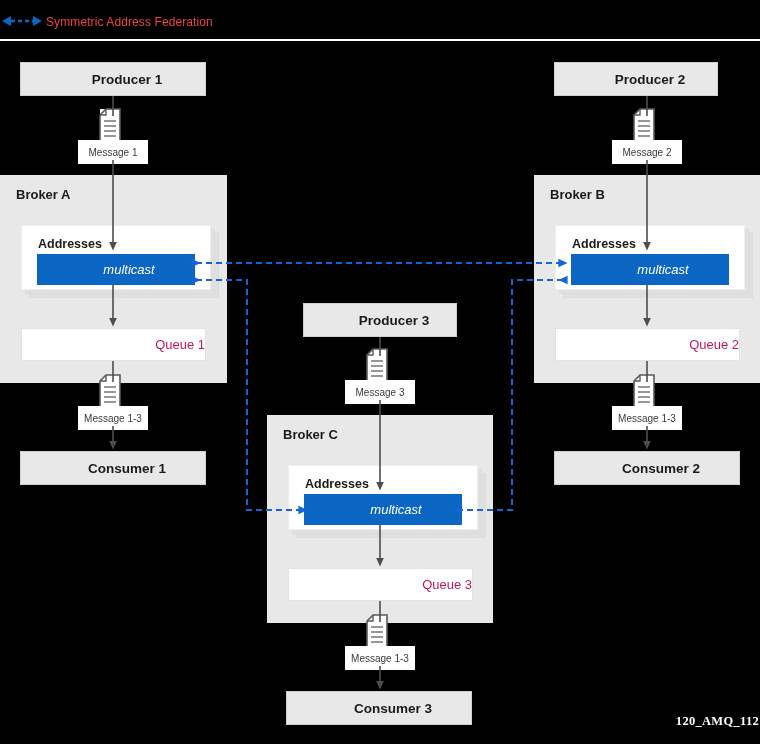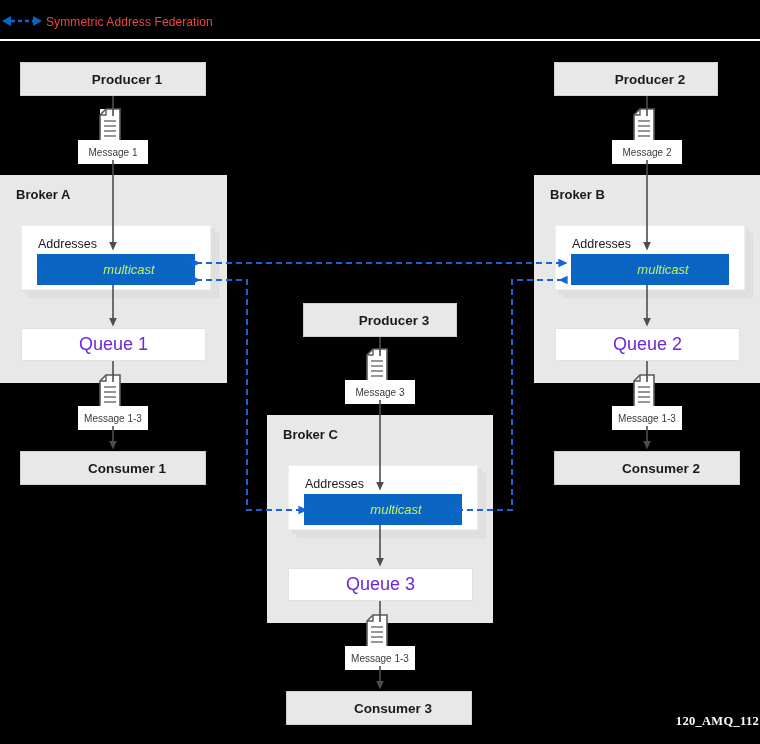--- a/index.html
+++ b/index.html
@@ -37,30 +37,30 @@
     font-size:13px;font-weight:bold;color:#1a1a1a;
   }
   .addr-stack{position:absolute;}
   .addr-shadow{position:absolute;background:#e0e0e0;border:1px solid #dcdcdc;box-sizing:border-box;}
   .addr-card{
     position:absolute;left:0;top:0;
     background:#ffffff;border:1px solid #efefef;box-sizing:border-box;
   }
   .addr-title{
     position:absolute;left:16px;top:11px;
-    font-size:12.5px;font-weight:normal;color:#1a1a1a;
+    font-size:12.5px;font-weight:bold;color:#1a1a1a;
   }
   .multicast{
     position:absolute;background:#0a66c2;border:none;box-sizing:border-box;
     display:flex;align-items:center;justify-content:center;
-    font-size:13px;font-style:italic;color:#bef264;padding-left:26px;
+    font-size:13px;font-style:italic;color:#ffffff;padding-left:26px;
   }
   .queue{
     background:#ffffff;border:1px solid #e2e2e2;
-    font-size:18px;font-weight:normal;color:#6d28d9;
+    font-size:13px;font-weight:normal;color:#be185d;justify-content:flex-end;
   }
 
   
   .msgchip{position:absolute;}
   .msgchip .plate{
     position:absolute;left:0;bottom:0;width:100%;height:24px;
     background:#ffffff;box-sizing:border-box;
     display:flex;align-items:center;justify-content:center;
     font-size:10px;color:#3a3a3a;white-space:nowrap;
   }

